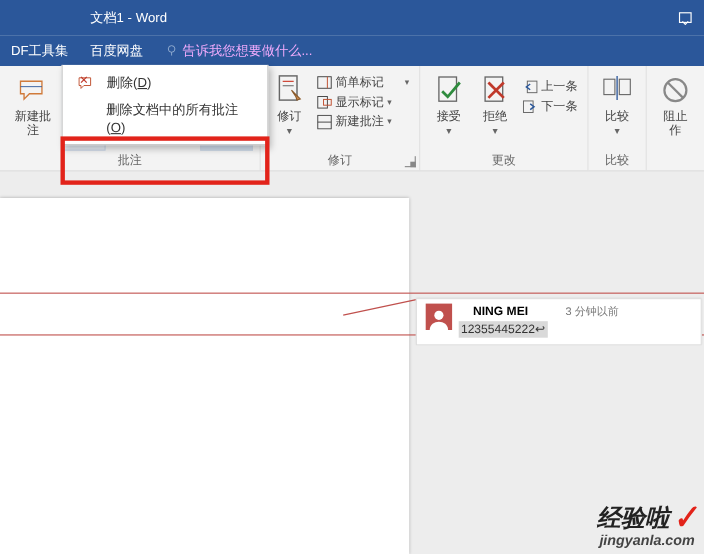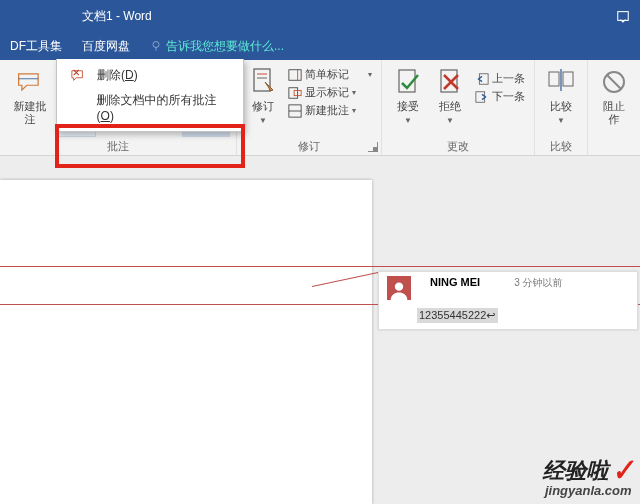--- a/index.html
+++ b/index.html
@@ -7,21 +7,21 @@
 
   
   .title-bar { height: 32px; background: #2b579a; color: #fff; display: flex; align-items: center; padding: 0 10px; font-size: 12px; }
   .title-bar .doc-title { margin-left: 72px; }
   .title-bar .right { margin-left: auto; display:flex; gap:24px; align-items:center; }
   .title-bar .sys-icon { width:14px; height:14px; stroke:#fff; fill:none; }
 
   
   .tabs-row { height: 28px; background: #2b579a; color: #fff; display: flex; align-items: center; font-size: 12px; padding-left: 10px; gap: 20px; }
   .tab { color: #fff; }
-  .tell-me { color: #5eead4; display:flex; align-items:center; gap:4px; }
+  .tell-me { color: #f0abfc; display:flex; align-items:center; gap:4px; }
   .tell-me svg { width:12px; height:12px; stroke:#a0b8d8; }
 
   
   .ribbon { height: 96px; background: #f3f3f3; border-bottom: 1px solid #d4d4d4; display:flex; align-items:stretch; font-size: 11px; color:#444; position:relative; }
   .ribbon-group { display:flex; flex-direction:column; border-right:1px solid #e1e1e1; padding: 4px 6px 0 6px; }
   .ribbon-group-body { display:flex; gap:2px; flex:1; }
   .ribbon-group-label { text-align:center; font-size:11px; color:#666; height:18px; line-height:18px; }
   .big-btn { display:flex; flex-direction:column; align-items:center; justify-content:flex-start; padding:2px 4px; min-width:40px; cursor:default; }
   .big-btn .glyph { height:32px; display:flex; align-items:center; justify-content:center; margin-bottom:2px; }
   .big-btn .lbl { font-size:11px; line-height:13px; text-align:center; }
@@ -49,21 +49,21 @@
   .red-rule.bot { top:148px; }
   .connector { position:absolute; top:130px; left:312px; width:70px; height:0; border-top:1px solid #c0504d; transform-origin:left; transform:rotate(-12deg); }
 
   
   .comment { position:absolute; top:115px; left:378px; right:2px; background:#fff; border:1px solid #ddd; padding:4px 8px 6px 8px; font-size:11px; display:flex; gap:6px; box-shadow:0 0 2px rgba(0,0,0,.15); }
   .avatar { width:24px; height:24px; background:#c0504d; display:flex; align-items:flex-end; justify-content:center; flex-shrink:0; }
   .avatar svg { width:20px; height:20px; fill:#fff; }
   .c-header { display:flex; gap:6px; align-items:baseline; }
   .c-name { font-weight:bold;padding-left:13px; }
   .c-time { color:#777; font-size:10px;margin-left:28px; }
-  .c-text { background:#d9d9d9; color:#333; padding:1px 2px; display:inline-block; margin-top:18px; }
+  .c-text { background:#d9d9d9; color:#333; padding:1px 2px; display:inline-block; margin-top:2px; }
 
   
   .watermark { position:absolute; right:6px; bottom:6px; text-align:center; z-index:50; }
   .wm-top { font-size:22px; font-weight:900; font-style:italic; color:#222; display:flex; align-items:center; justify-content:flex-end; gap:2px; }
   .wm-check { color:#e2231a; font-size:28px; transform:rotate(-8deg); }
   .wm-bot { font-size:13px; font-weight:bold; font-style:italic; color:#444; margin-top:-4px; }
 
   
   .bubble { width:26px; height:20px; }
 </style>

